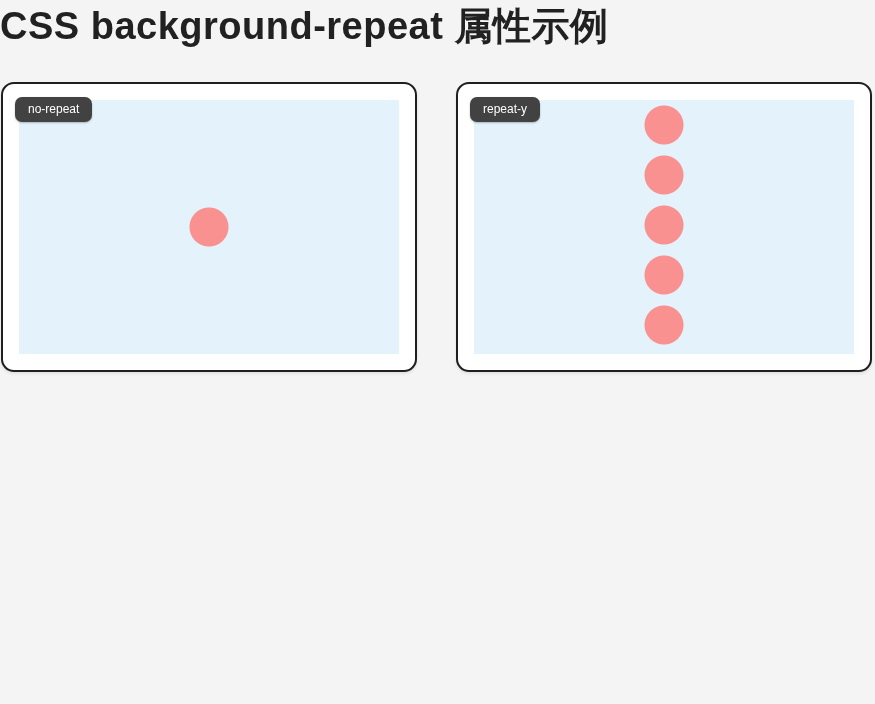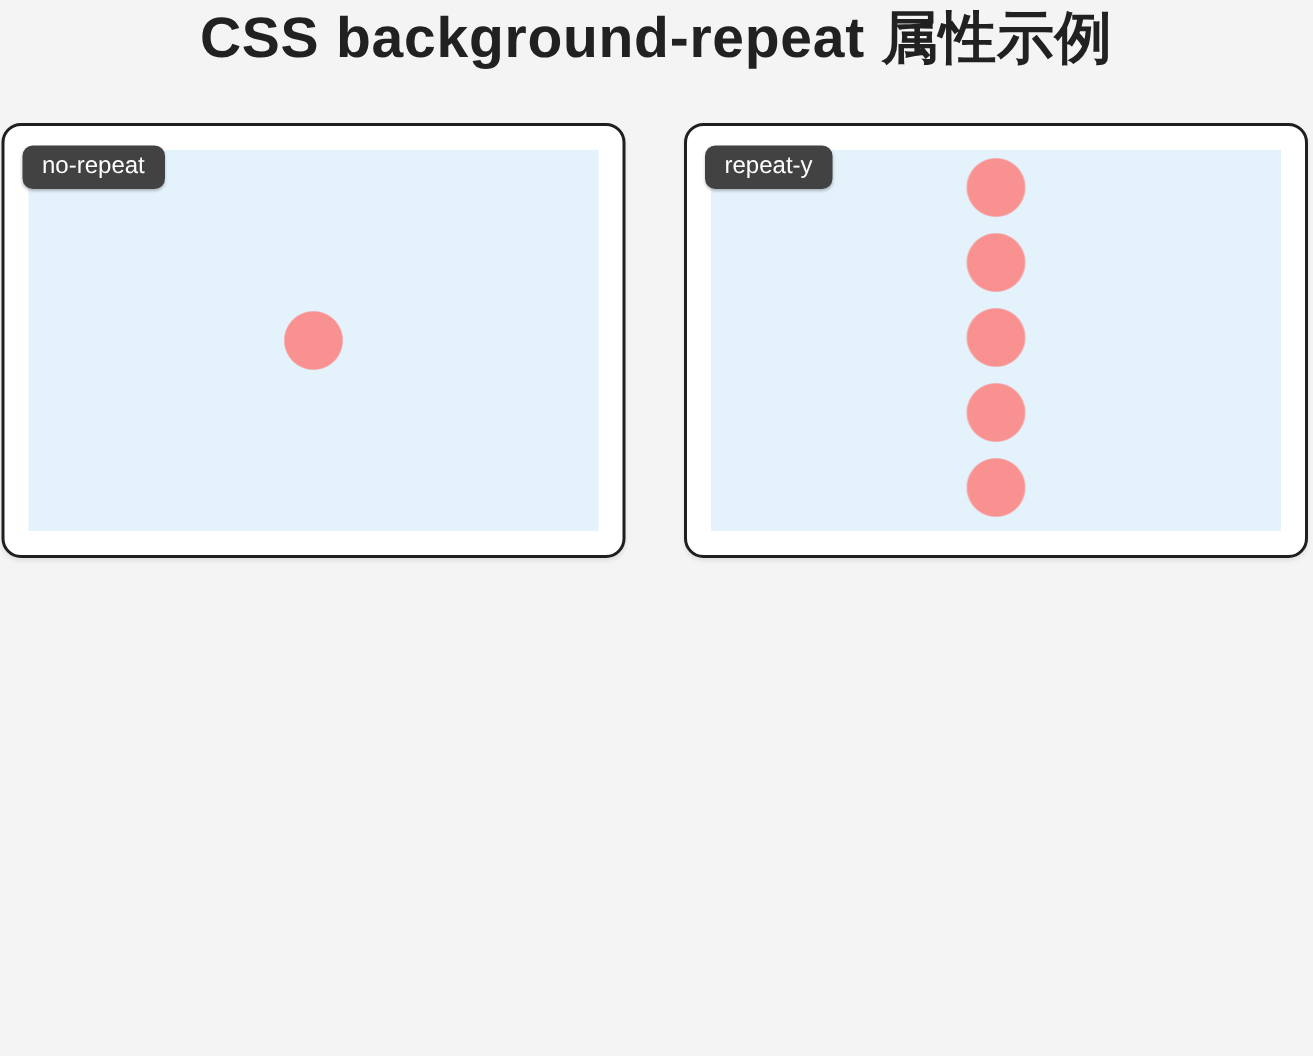--- a/index.html
+++ b/index.html
@@ -16,21 +16,20 @@
   html, body { margin: 0; padding: 0; }
   body {
     width: 875px;
     height: 704px;
     background: var(--page-bg);
     font-family: "Liberation Sans", "DejaVu Sans", sans-serif;
     overflow: hidden;
   }
   h1.page-title {
     margin: 5px 0 0 0;
-    text-align: center;
     font-size: 38px;
     line-height: 1.12;
     font-weight: bold;
     color: var(--title-text);
     letter-spacing: 0.5px;
   }
   .grid {
     margin-top: 34px;
     display: grid;
     grid-template-columns: 1fr 1fr;
@@ -46,21 +45,21 @@
     padding: 16px;
     box-shadow: 0 2px 3px rgba(0,0,0,0.08);
   }
   .label {
     position: absolute;
     top: 13px;
     left: 12px;
     z-index: 2;
     background: var(--label-bg);
     color: var(--label-text);
-    font-size: 16px;
+    font-size: 12px;
     line-height: 1;
     padding: 6px 13px 7px 13px;
     border-radius: 7px;
     box-shadow: 0 1px 2px rgba(0,0,0,0.25);
     text-align: right;
   }
   .demo-box {
     height: 254px;
     background-color: var(--demo-bg);
     background-image: radial-gradient(circle, var(--dot-color) 19px, transparent 20px);

